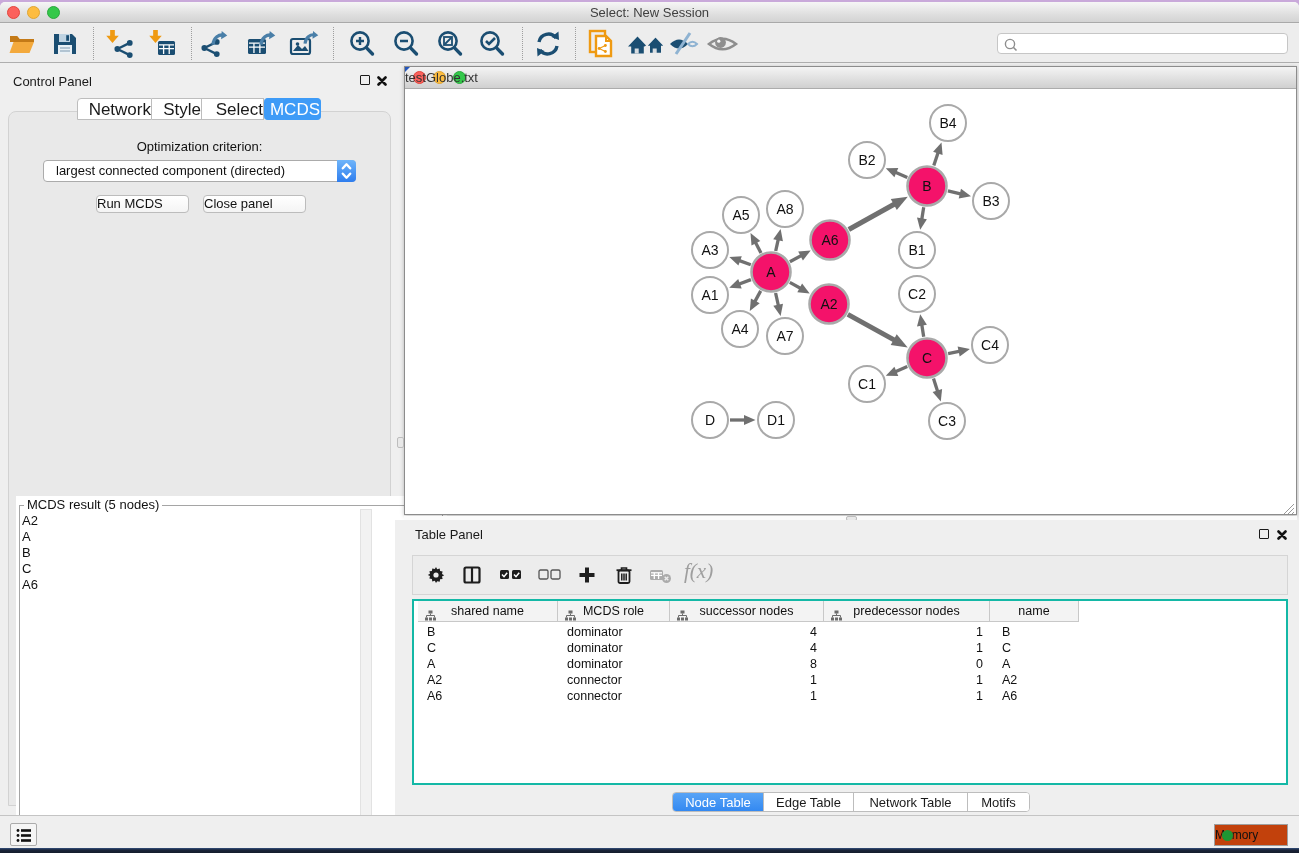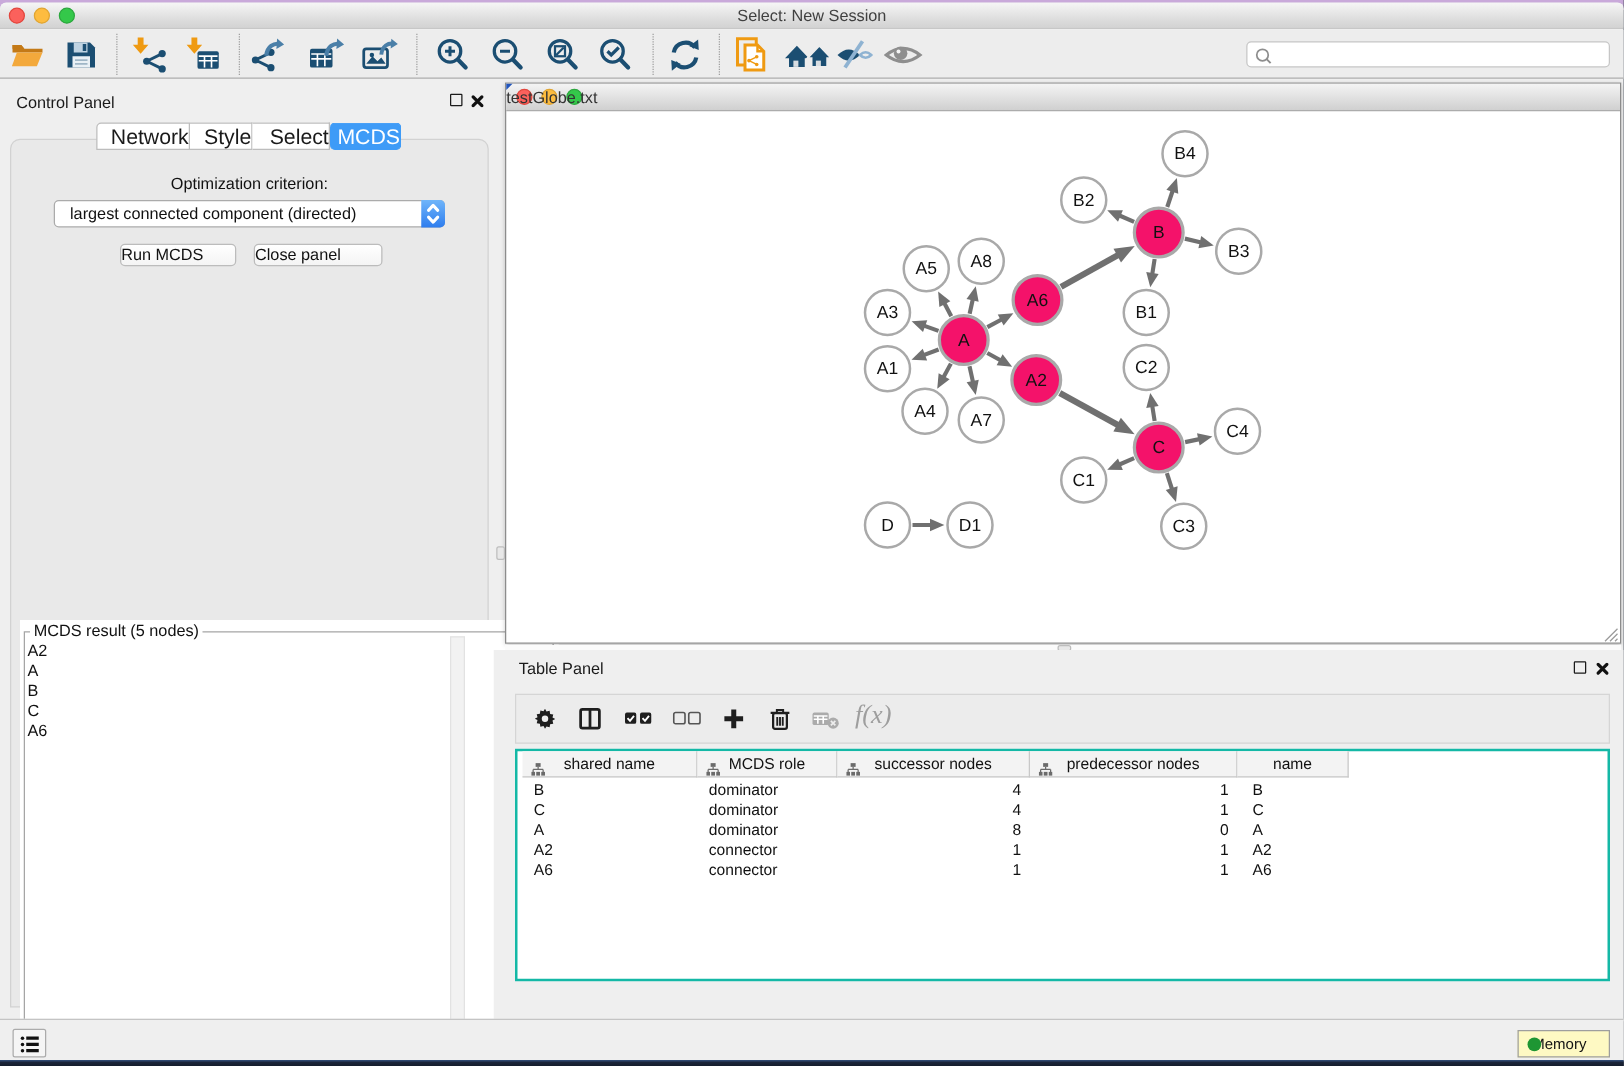--- a/index.html
+++ b/index.html
@@ -76,22 +76,22 @@
 .btab { float:left; height:20px; line-height:19px; font-size:13px; color:#1A1A1A; text-align:center;
   background:#fff; border-right:1px solid #BDBDBD; }
 .btab:last-child { border-right:none; }
 .btab.sel { background:linear-gradient(#58A4F6,#2F86F1); color:#fff; }
 
 
 #status { position:absolute; left:0; top:815px; width:1299px; height:33px; background:#EFEFEF;
   border-top:1px solid #C4C4C4; }
 #list-btn { position:absolute; left:10px; top:7px; width:27px; height:23px; background:#F5F5F5;
   border:1px solid #ABABAB; border-radius:2px; }
-#mem-btn { position:absolute; right:11px; top:8px; width:74px; height:22px; background:#fef9c3;
-  border:1px solid #9E9E9E; font-size:12px; color:#111; line-height:20px; text-align:center; padding-right:7px; }
+#mem-btn { position:absolute; right:11px; top:8px; width:74px; height:22px; background:#c2410c;
+  border:1px solid #9E9E9E; font-size:12px; color:#111; line-height:20px; text-align:left; padding-right:7px; }
 #mem-dot { position:absolute; left:7px; top:5px; width:11px; height:11px; border-radius:50%; background:#1E9633; }
 
 #below-net { position:absolute; left:404px; top:514px; width:893px; height:4px; background:#FBFBFB; }
 
 .grip { position:absolute; background:#E8E8E8; border:1px solid #BDBDBD; border-radius:2px; }
 </style></head>
 <body>
 <div id="desk-top"></div>
 <div id="app">
   <div id="titlebar">
@@ -479,20 +479,26 @@
         <div class="cell" style="left:153px; top:71px;">connector</div>
         <div class="cell" style="left:330px; top:71px; width:73px; text-align:right;">1</div>
         <div class="cell" style="left:490px; top:71px; width:79px; text-align:right;">1</div>
         <div class="cell" style="left:588px; top:71px;">A2</div>
         <div class="cell" style="left:13px; top:87px;">A6</div>
         <div class="cell" style="left:153px; top:87px;">connector</div>
         <div class="cell" style="left:330px; top:87px; width:73px; text-align:right;">1</div>
         <div class="cell" style="left:490px; top:87px; width:79px; text-align:right;">1</div>
         <div class="cell" style="left:588px; top:87px;">A6</div>
     </div>
+    <div id="tp-tabs">
+      <div class="btab sel" style="width:91px;">Node Table</div>
+        <div class="btab" style="width:90px;">Edge Table</div>
+        <div class="btab" style="width:114px;">Network Table</div>
+        <div class="btab" style="width:61px;">Motifs</div>
+    </div>
   </div>
 </div>
 <div id="status">
   <div id="list-btn"><svg width="27" height="23" viewBox="0 0 27 23" style="">
         <circle cx="7" cy="6.5" r="1.4" fill="#111"></circle>
         <circle cx="7" cy="11.5" r="1.4" fill="#111"></circle>
         <circle cx="7" cy="16.5" r="1.4" fill="#111"></circle>
         <rect x="10" y="5.2" width="10" height="2.6" fill="#111"></rect>
         <rect x="10" y="10.2" width="10" height="2.6" fill="#111"></rect>
         <rect x="10" y="15.2" width="10" height="2.6" fill="#111"></rect>

